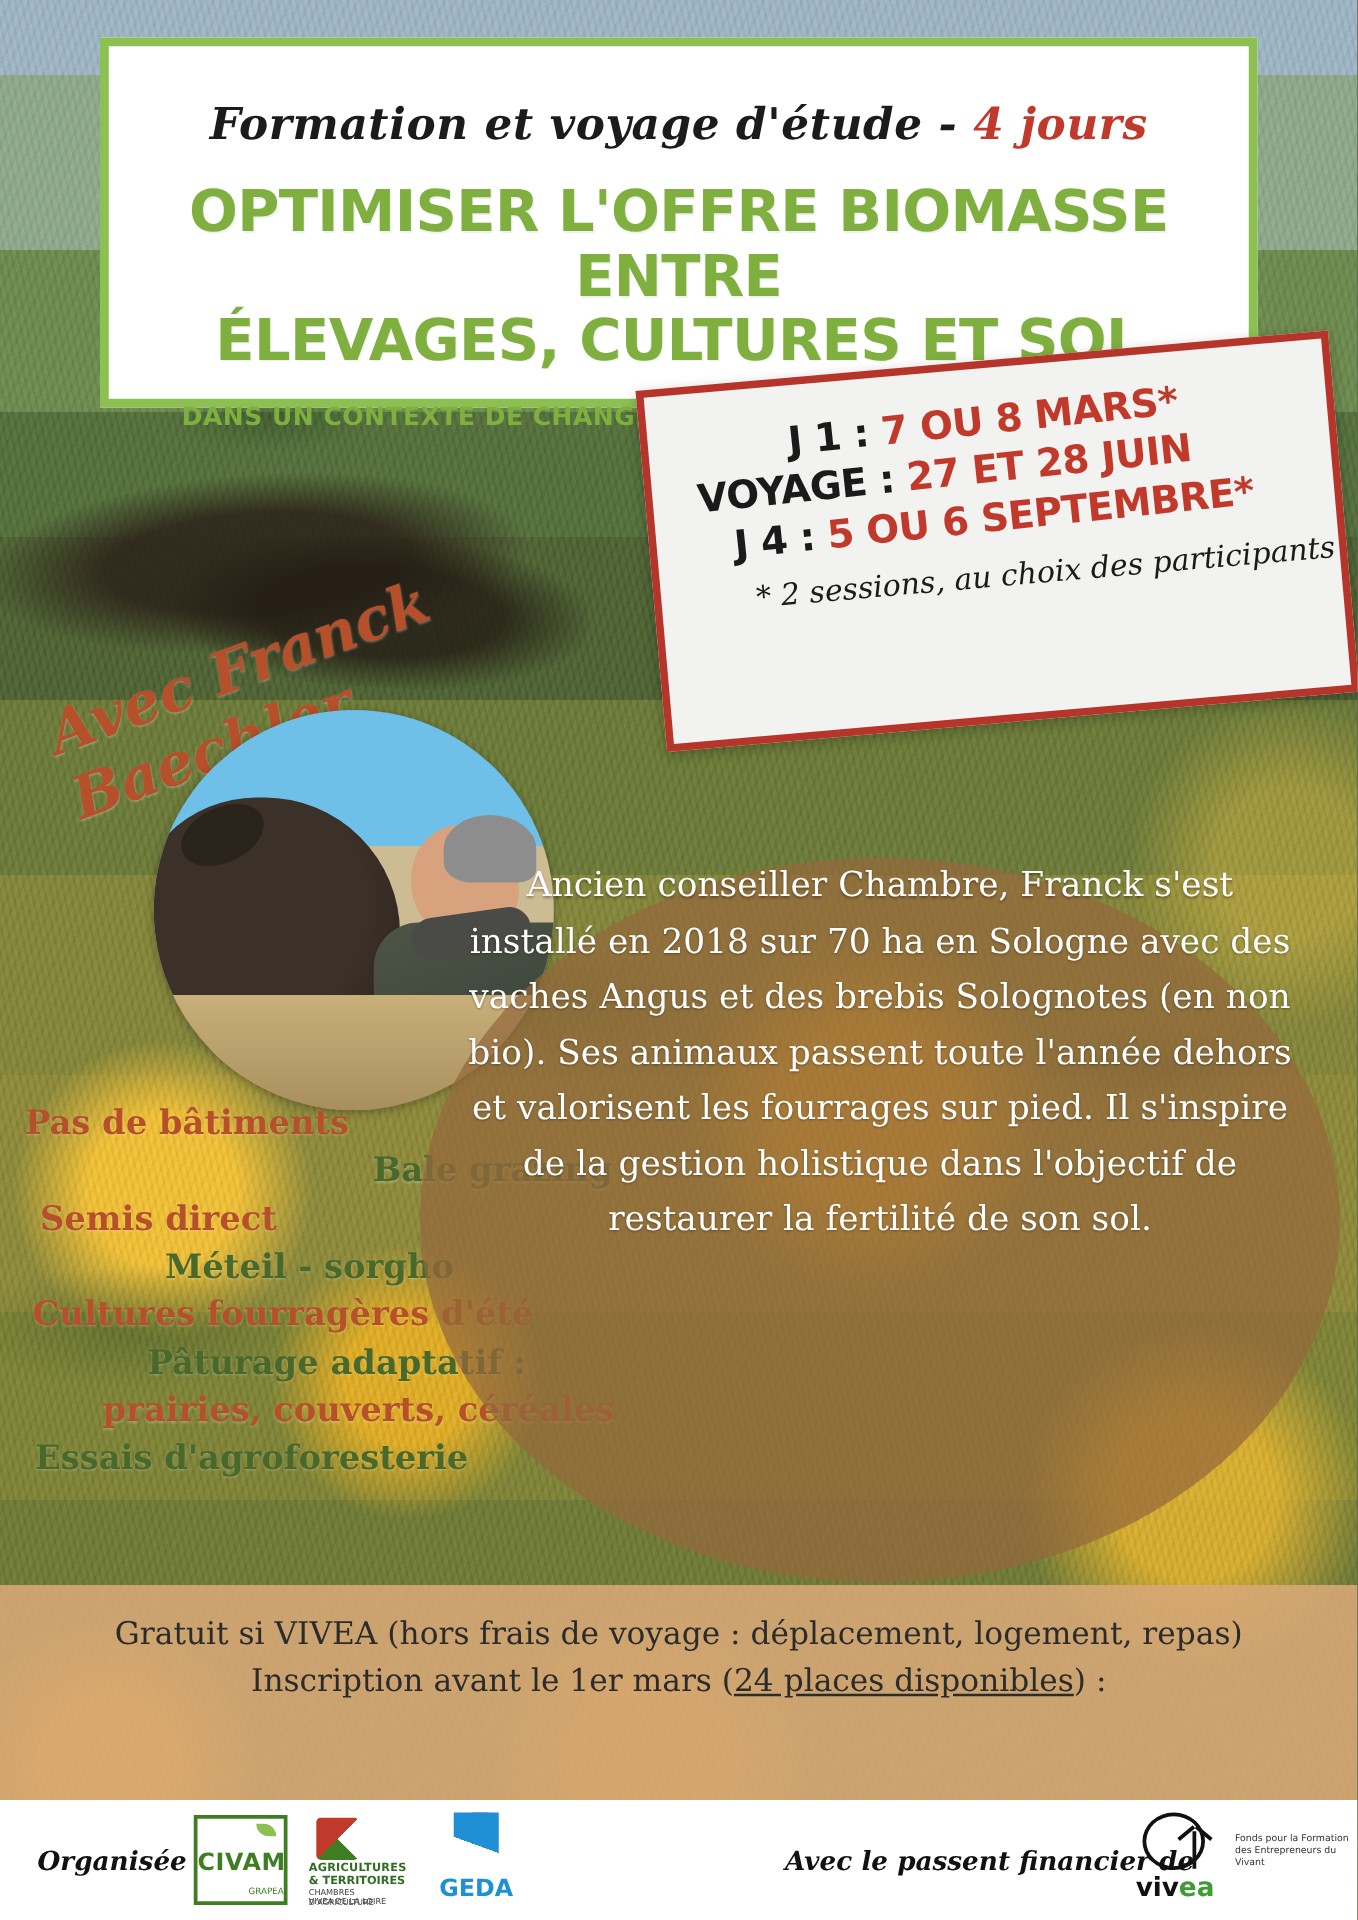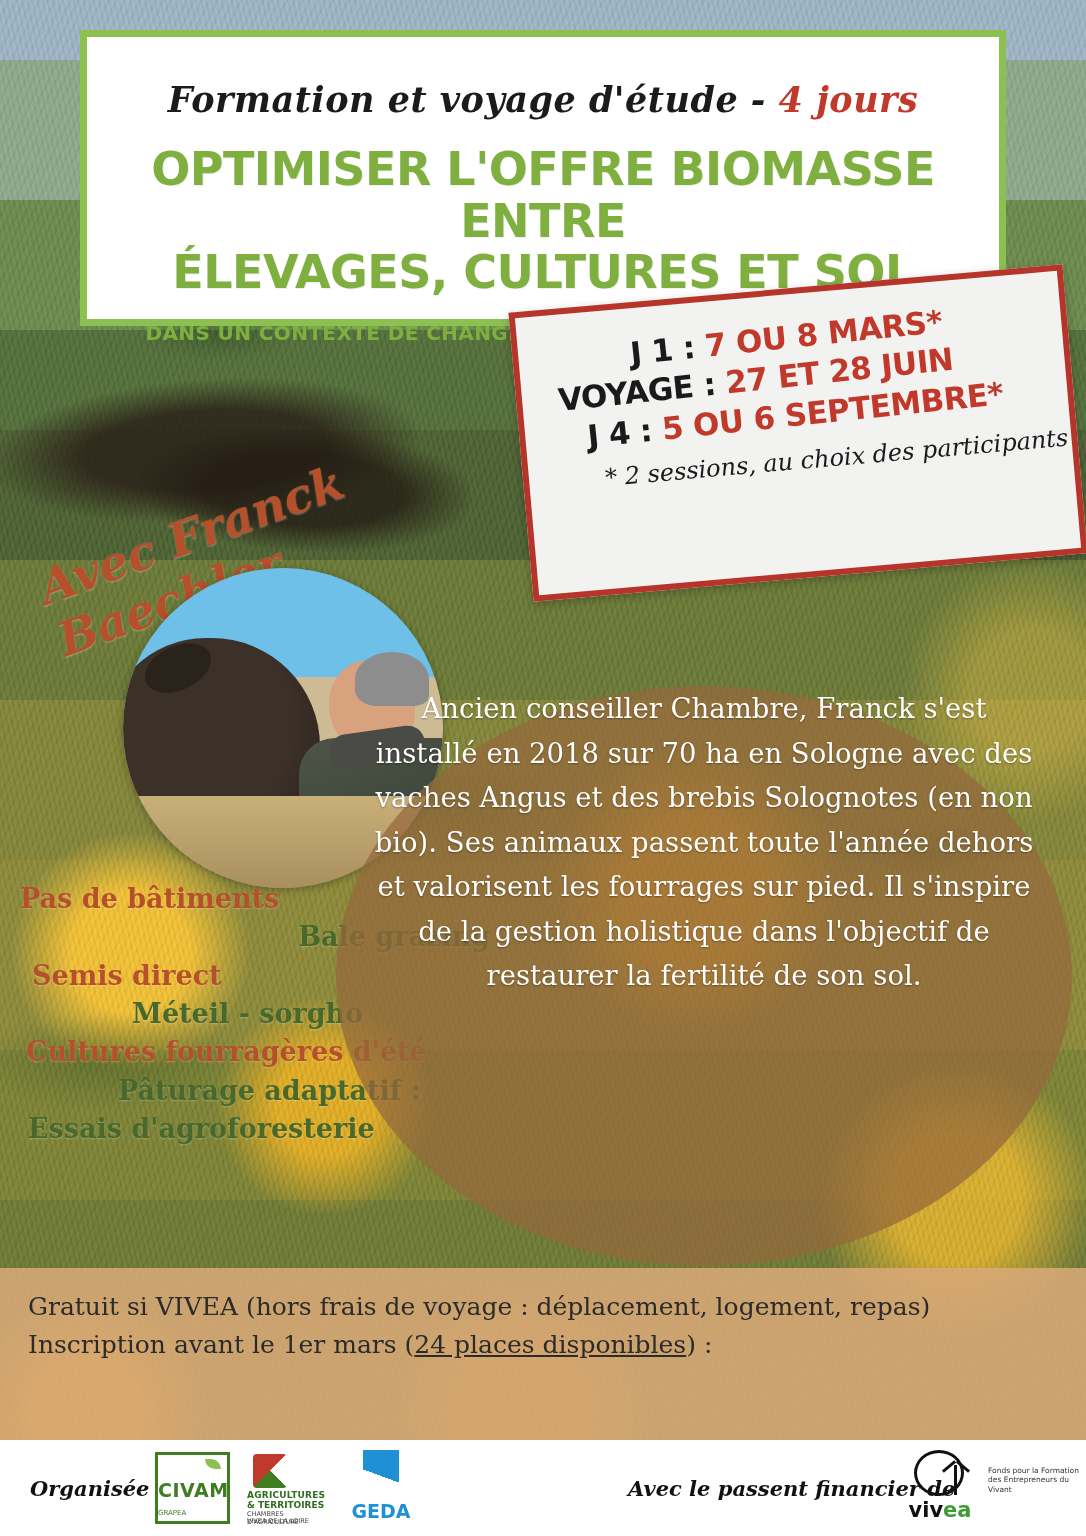--- a/index.html
+++ b/index.html
@@ -167,21 +167,21 @@
     width:660px;text-align:center;color:#ffffff;
     font-family:"DejaVu Serif", serif;font-size:27.5px;line-height:1.62;
     text-shadow:0 1px 2px rgba(0,0,0,.35);
   }
 
   
   .info-band{
     position:absolute;left:0;top:1268px;width:1086px;height:172px;
     background:rgba(216,168,120,0.88);
     padding:20px 28px 12px 28px;box-sizing:border-box;
-    font-family:"DejaVu Serif", serif;font-size:25px;line-height:1.52;color:#2b2b2b;
+    font-family:"DejaVu Serif", serif;font-size:25px;line-height:1.52;color:#2b2b2b;text-align:center;
   }
   .info-band .places{text-decoration:underline;}
 
   
   .footer{
     position:absolute;left:0;top:1440px;width:1086px;height:96px;background:#ffffff;
   }
   .org-label{
     position:absolute;left:30px;top:36px;
     font-family:"DejaVu Serif", serif;font-style:italic;font-weight:bold;font-size:21px;color:#111;
@@ -193,21 +193,21 @@
   
   .logo-civam{
     position:absolute;left:155px;top:12px;width:75px;height:72px;
     border:3px solid #3f7d23;box-sizing:border-box;background:#fff;
   }
   .logo-civam .lc-txt{
     position:absolute;left:0;right:0;top:24px;text-align:right;
     font-size:19px;font-weight:bold;color:#3f7d23;letter-spacing:.5px;
   }
   .logo-civam .lc-sub{
-    position:absolute;left:0;right:0;bottom:4px;text-align:left;font-size:7px;color:#3f7d23;
+    position:absolute;left:0;right:0;bottom:4px;text-align:right;font-size:7px;color:#3f7d23;
   }
   .logo-civam .leaf{
     position:absolute;right:6px;top:4px;width:16px;height:10px;border-radius:0 12px 0 12px;background:#8cc152;
   }
   
   .logo-chambres{
     position:absolute;left:247px;top:14px;width:88px;height:68px;
   }
   .lch-mark{
     position:absolute;left:6px;top:0;width:34px;height:34px;
@@ -287,20 +287,21 @@
   <div class="pc-hay"></div>
 </div>
 
 <div class="keywords">
   <div style="margin-left:0px;">Pas de bâtiments</div>
   <div class="kw-green" style="margin-left:125px;text-align:right;">Bale grazing</div>
   <div style="margin-left:12px;">Semis direct</div>
   <div class="kw-green" style="margin-left:112px;">Méteil - sorgho</div>
   <div style="margin-left:6px;">Cultures fourragères d'été</div>
   <div class="kw-green" style="margin-left:98px;">Pâturage adaptatif :</div>
+  <div style="margin-left:62px;">prairies, couverts, céréales</div>
   <div class="kw-green" style="margin-left:8px;">Essais d'agroforesterie</div>
 </div>
 
 <div class="bio-circle">
   <div class="bio-text">Ancien conseiller Chambre, Franck s'est installé en 2018 sur 70 ha en Sologne avec des vaches Angus et des brebis Solognotes (en non bio). Ses animaux passent toute l'année dehors et valorisent les fourrages sur pied.  Il s'inspire de la gestion holistique dans l'objectif de restaurer la fertilité de son sol.</div>
 </div>
 
 <div class="info-band">
   <div>Gratuit si VIVEA (hors frais de voyage : déplacement, logement, repas)</div>
   <div>

